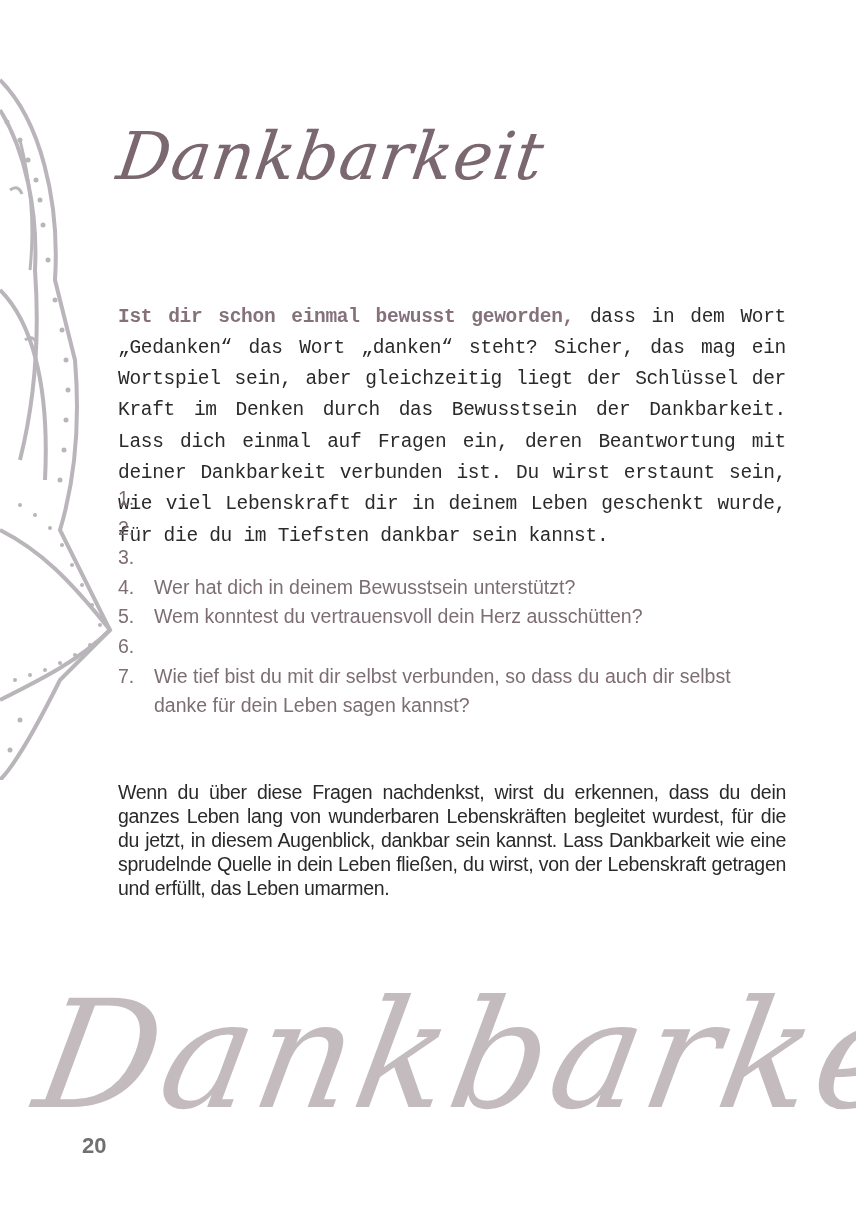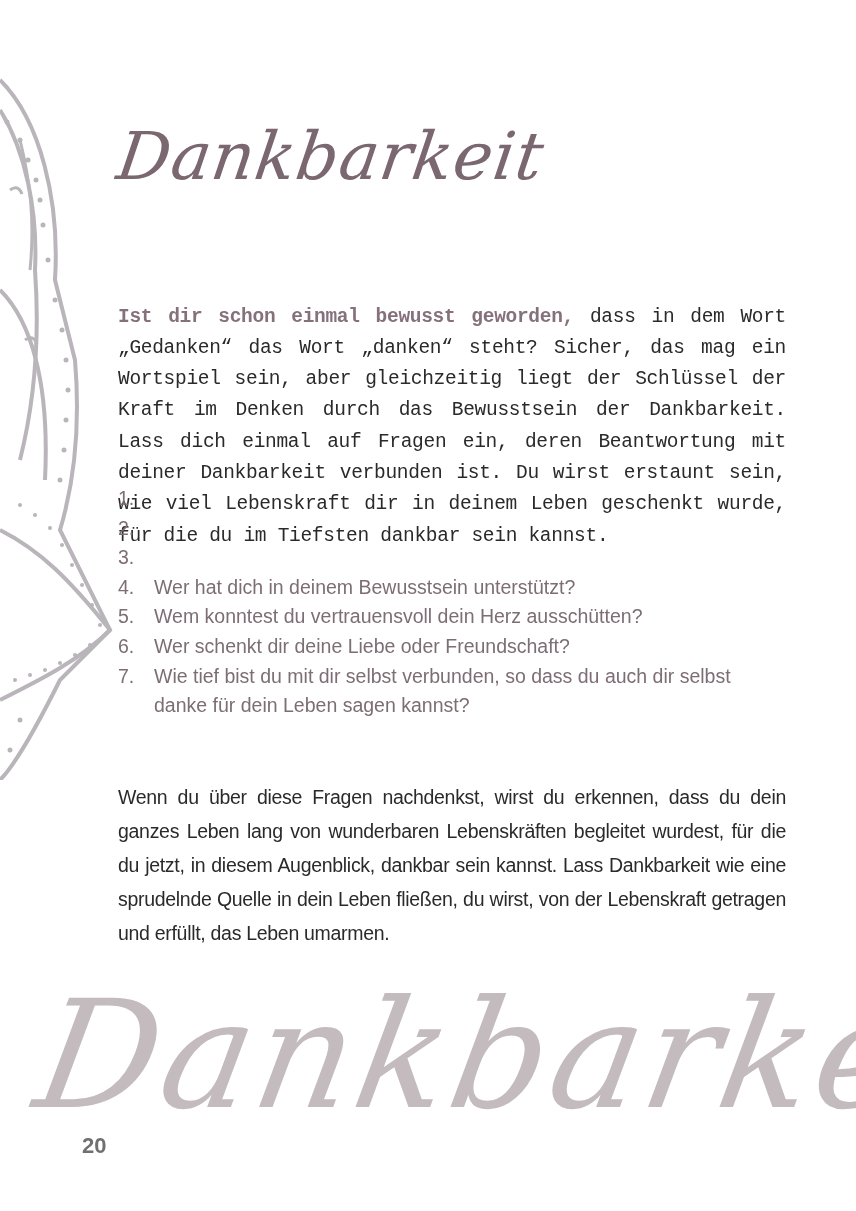--- a/index.html
+++ b/index.html
@@ -20,21 +20,21 @@
     .questions {
       position:absolute; left:118px; top:484px; width:640px;
       margin:0; padding:0; list-style:none;
       font-family:"Liberation Sans", sans-serif; font-size:19.5px; line-height:29.6px;
       color:#7d6d75;
     }
     .questions li { display:flex; }
     .questions .num { width:36px; flex:0 0 36px; color:#7d6d75; }
     .closing {
       position:absolute; left:118px; top:760px; width:668px;
-      font-family:"Liberation Sans", sans-serif; font-size:19.5px; line-height:34px;
+      font-family:"Liberation Sans", sans-serif; font-size:19.5px; line-height:24px;
       color:#2a2a2a; text-align:justify; letter-spacing:-0.3px;
     }
     .big-script {
       position:absolute; left:40px; top:980px;
       font-family:"DejaVu Serif", serif; font-style:italic;
       font-size:150px; color:#c4bbbf; letter-spacing:4px;
       transform:skewX(-10deg); white-space:nowrap; line-height:1;
     }
     .page-number {
       position:absolute; left:82px; top:1133px;
@@ -107,21 +107,20 @@
   <li>
       <span class="num">4.</span>
       <span>Wer hat dich in deinem Bewusstsein unterstützt?</span>
     </li>
   <li>
       <span class="num">5.</span>
       <span>Wem konntest du vertrauensvoll dein Herz ausschütten?</span>
     </li>
   <li>
       <span class="num">6.</span>
-      <span>Wer schenkt dir deine Liebe oder Freundschaft?</span>
     </li>
   <li>
       <span class="num">7.</span>
       <span>Wie tief bist du mit dir selbst verbunden, so dass du auch dir selbst danke für dein Leben sagen kannst?</span>
     </li>
 </ol>
 
 <p class="closing">Wenn du über diese Fragen nachdenkst, wirst du erkennen, dass du dein ganzes Leben lang von wunderbaren Lebenskräften begleitet wurdest, für die du jetzt, in diesem Augenblick, dankbar sein kannst. Lass Dankbarkeit wie eine sprudelnde Quelle in dein Leben fließen, du wirst, von der Lebenskraft getragen und erfüllt, das Leben umarmen.</p>
 
 <div class="big-script">Dankbarkeit</div>

